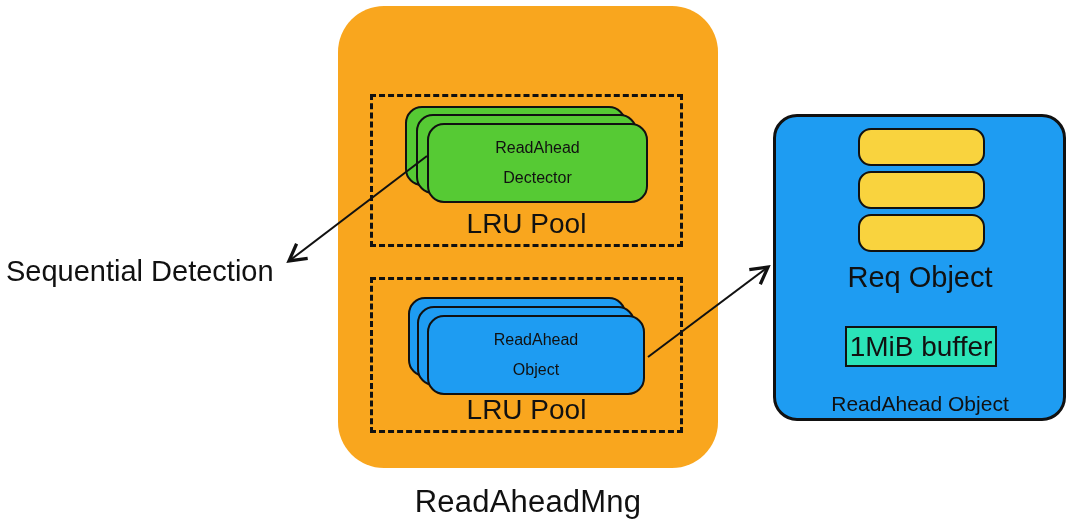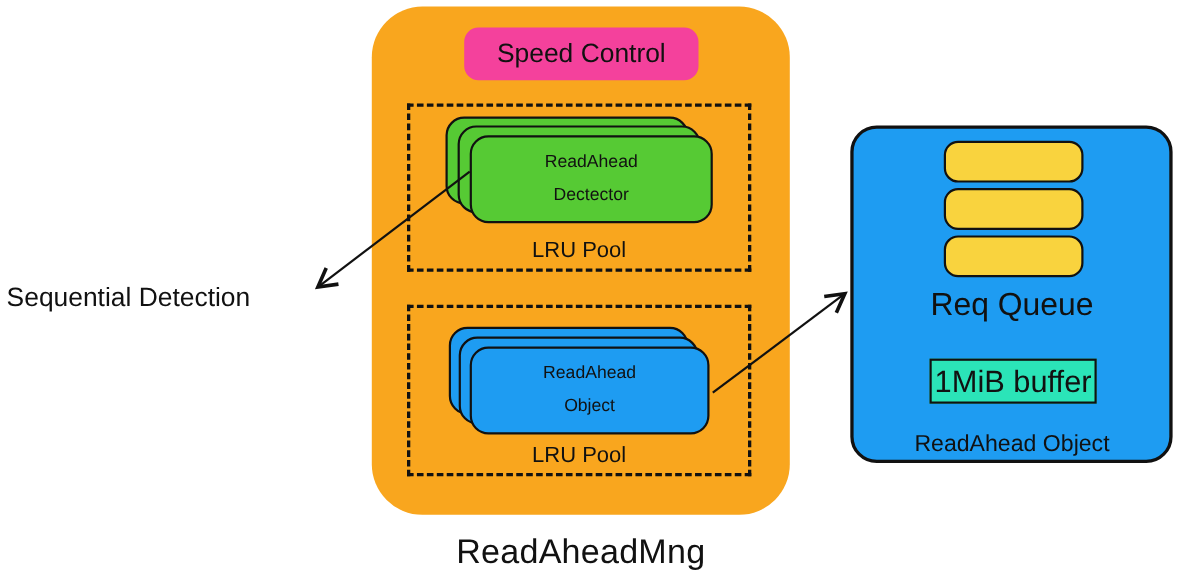--- a/index.html
+++ b/index.html
@@ -44,21 +44,21 @@
 
   
   .pool{
     border:3px dashed var(--ink);
     background:transparent;
   }
   .pool-1{left:370px;top:94px;width:313px;height:153px;}
   .pool-2{left:370px;top:277px;width:313px;height:156px;}
   .pool-label{
     position:absolute;left:0;right:0;bottom:4px;
-    text-align:center;font-size:20px;
+    text-align:center;font-size:28px;
   }
 
   
   .card{
     position:absolute;box-sizing:border-box;
     width:221px;height:80px;
     border:2.5px solid var(--ink);
     border-radius:17px;
   }
   .card.green{background:var(--green);}
@@ -66,21 +66,21 @@
   .card-label{
     font-size:16px;line-height:30px;
     white-space:pre-line;
   }
   .g0{left:405px;top:106px;} .g1{left:416px;top:114px;} .g2{left:427px;top:123px;}
   .b0{left:408px;top:297px;} .b1{left:417px;top:306px;} .b2{left:427px;top:315px;}
 
   
   .seq-label{
     left:6px;top:254px;width:280px;height:34px;
-    font-size:24px;text-align:left;display:flex;align-items:center;
+    font-size:29px;text-align:left;display:flex;align-items:center;
   }
 
   
   .detail-box{
     left:773px;top:114px;width:293px;height:307px;
     background:var(--blue);
     border:3px solid var(--ink);
     border-radius:24px;
   }
   .qitem{
@@ -111,23 +111,20 @@
     pointer-events:none;
   }
 </style>
 </head>
 <body>
 
 <div class="canvas">
 
   <div class="abs mng-box"></div>
 
-  <div class="abs center-text speed">
-    <span>Speed Control</span>
-  </div>
 
   <div class="abs pool pool-1">
     <div class="pool-label">LRU Pool</div>
   </div>
   <div class="card green g0"></div>
   <div class="card green g1"></div>
   <div class="card green g2 center-text">
     <span class="card-label">ReadAhead
 Dectector</span>
   </div>
@@ -143,21 +140,21 @@
   </div>
 
   <div class="abs center-text mng-label">ReadAheadMng</div>
 
   <div class="abs seq-label">Sequential Detection</div>
 
   <div class="abs detail-box"></div>
   <div class="qitem q0"></div>
   <div class="qitem q1"></div>
   <div class="qitem q2"></div>
-  <div class="abs center-text req-queue-label">Req Queue</div>
+  <div class="abs center-text req-queue-label">Req Object</div>
   <div class="abs center-text buffer-box">
     <span>1MiB buffer</span>
   </div>
   <div class="abs center-text detail-label">ReadAhead Object</div>
 
   <svg class="arrow-layer" viewBox="0 0 1080 525" xmlns="http://www.w3.org/2000/svg">
     <defs>
       <marker id="vhead" viewBox="0 0 12 12" refX="10" refY="6" markerWidth="11" markerHeight="11" orient="auto">
         <path d="M1,1 L10,6 L1,11" fill="none" stroke="#111111" stroke-width="1.8"></path>
       </marker>

